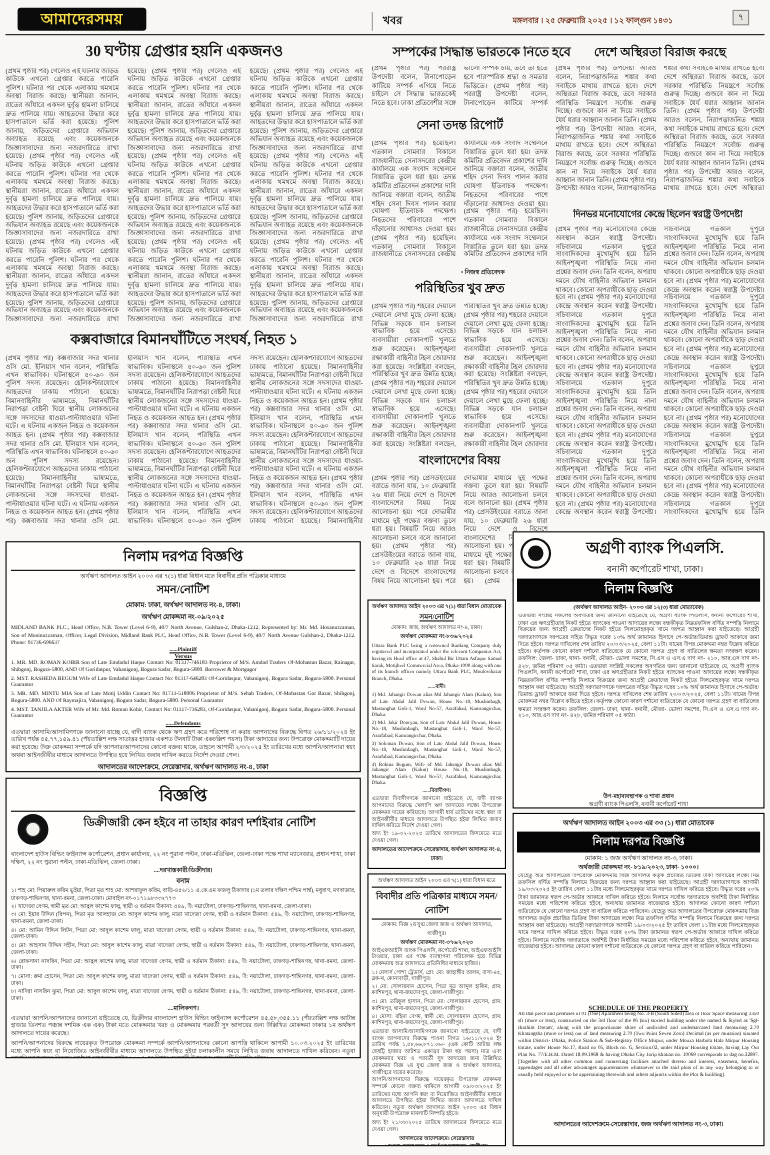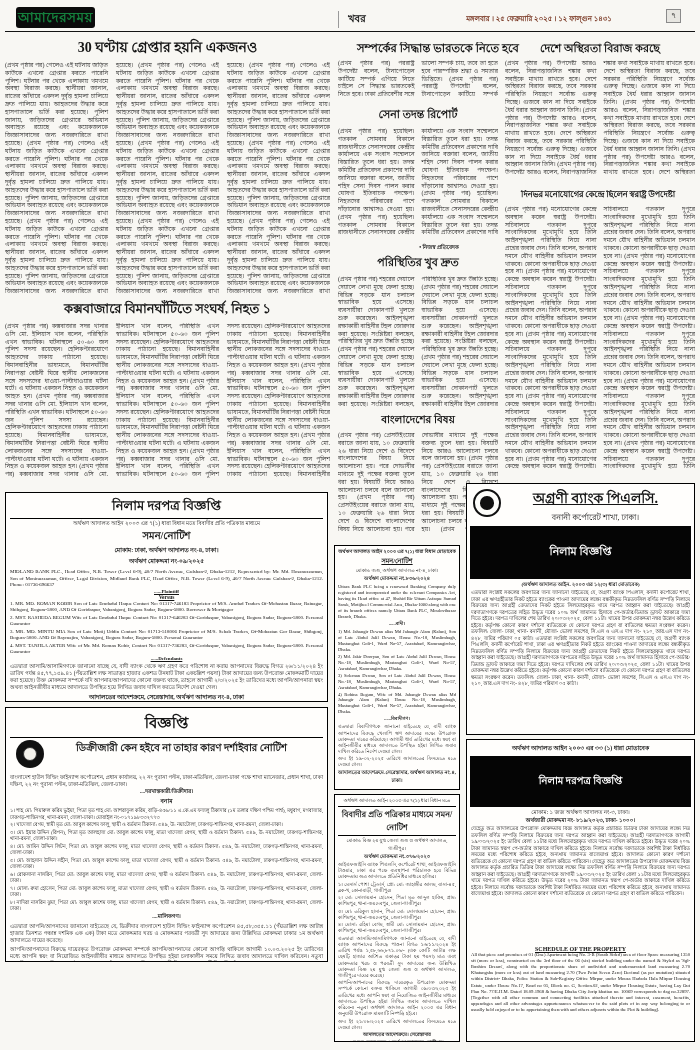--- a/index.html
+++ b/index.html
@@ -4,29 +4,29 @@
 <style>
   html,body{margin:0;padding:0;}
   body{width:700px;height:1050px;position:relative;background:#f8f7f3;color:#151515;
        font-family:"Liberation Serif","DejaVu Serif",serif;overflow:hidden;}
   .abs{position:absolute;}
   .hl{font-weight:bold;text-align:center;line-height:1.15;}
   .bt{font-size:6px;line-height:1.3;text-align:justify;overflow:hidden;color:#1d1d1d;}
   .c2{column-count:2;column-gap:7px;}
   .c3{column-count:3;column-gap:8px;}
   .nb{position:absolute;border:1px solid #000;background:#fffefc;overflow:hidden;padding:3px 4px;box-sizing:border-box;}
-  .bb{background:#050505;color:#fff;text-align:center;font-weight:bold;margin:2px -1px;padding:17px 0;}
+  .bb{background:#050505;color:#fff;text-align:center;font-weight:bold;margin:2px -1px;padding:1px 0;}
   .ctr{text-align:center;}
   .rt{text-align:center;}
   .bold{font-weight:bold;}
   .u{text-decoration:underline;}
   .tiny{font-size:5px;line-height:1.3;text-align:justify;}
   .tiny2{font-size:5.4px;line-height:1.3;text-align:justify;}
   .li{margin-top:1px;}
-  .logo{background:#0b0b0b;color:#15803d;font-weight:bold;font-size:13.5px;padding:3px 2px;border-radius:3px;letter-spacing:0.5px;}
+  .logo{background:#0b0b0b;color:#fde047;font-weight:bold;font-size:13.5px;padding:3px 21px;border-radius:3px;letter-spacing:0.5px;}
   .circ{border-radius:50%;background:#111;display:inline-block;position:relative;}
   .circ .inner{position:absolute;inset:25%;border-radius:50%;background:#f4f2ec;border:1px solid #333;}
   .ring{border-radius:50%;border:2.5px solid #111;background:#fdfdfa;display:inline-block;position:relative;}
   .ring .inner{position:absolute;inset:22%;border-radius:50%;background:#111;}
   .hrule{background:#141414;height:1px;}
   .nowrap{white-space:nowrap;overflow:hidden;}
 </style>
 </head>
 <body>
 
@@ -150,21 +150,21 @@
   <div class="tiny" style="font-size:4.8px;margin-top:1px;">অদ্য ইং ২১/০৮/২০২৫ তারিখে আদালতের ফিসমেতে মতে দেওয়া গেল।</div>
   <div class="rt bold" style="font-size:4.8px;">আদালতের আদেশক্রমে। সেরেস্তাদার</div>
   <div class="rt bold" style="font-size:4.8px;">২য় যুগ্ম জেলা জজ ও অর্থঋণ আদালত, গাজীপুর।</div>
 </div>
 
 <div class="nb" style="left:466px;top:483px;width:229px;height:252px;">
   <div style="position:relative;min-height:30px;">
     <span class="ring" style="width:24px;height:24px;position:absolute;left:2px;top:2px;">
         <span class="inner"></span>
       </span>
-    <div class="ctr bold" style="font-size:14px;margin-left:30px;text-decoration:underline;">অগ্রণী ব্যাংক পিএলসি.</div>
+    <div class="ctr bold" style="font-size:14px;margin-left:30px;">অগ্রণী ব্যাংক পিএলসি.</div>
     <div class="ctr" style="font-size:8px;margin-left:30px;">বনানী কর্পোরেট শাখা, ঢাকা।</div>
   </div>
   <div class="bb" style="font-size:11px;">নিলাম বিজ্ঞপ্তি</div>
   <div class="ctr bold" style="font-size:5px;">(অর্থঋণ আদালত আইন- ২০০৩ এর ১২(৩) ধারা মোতাবেক)</div>
   <div class="tiny" style="margin-top:1px;height:160px;overflow:hidden;">এতদ্বারা সংশ্লিষ্ট সকলের অবগতির জন্য জানানো যাইতেছে যে, অগ্রণী ব্যাংক পিএলসি, বনানী কর্পোরেট শাখা, ঢাকা এর ঋণগ্রহীতার নিকট হইতে ব্যাংকের পাওনা আদায়ের লক্ষ্যে বন্ধকীকৃত নিম্নতফসিল বর্ণিত সম্পত্তি নিলামে বিক্রয়ের জন্য আগ্রহী ক্রেতাদের নিকট হইতে সিলমোহরকৃত খামে দরপত্র আহ্বান করা যাইতেছে। আগ্রহী দরদাতাগণকে দরপত্রের সহিত উদ্ধৃত দরের ১০% অর্থ জামানত হিসাবে পে-অর্ডার/ডিমান্ড ড্রাফট আকারে জমা দিতে হইবে। দরপত্র দাখিলের শেষ তারিখ ২০/০৩/২০২৫, বেলা ১১টা। খামের উপর মোকদ্দমা নম্বর উল্লেখ করিতে হইবে। কর্তৃপক্ষ কোনো কারণ দর্শানো ব্যতিরেকে যে কোনো দরপত্র গ্রহণ বা বাতিলের ক্ষমতা সংরক্ষণ করেন। তফসিল: জেলা- ঢাকা, থানা- বনানী, মৌজা- ভোলা সমশের, সি.এস ও এস.এ দাগ নং- ২১০, আর.এস দাগ নং- ৪২৮, জমির পরিমাণ ০৫ কাঠা। এতদ্বারা সংশ্লিষ্ট সকলের অবগতির জন্য জানানো যাইতেছে যে, অগ্রণী ব্যাংক পিএলসি, বনানী কর্পোরেট শাখা, ঢাকা এর ঋণগ্রহীতার নিকট হইতে ব্যাংকের পাওনা আদায়ের লক্ষ্যে বন্ধকীকৃত নিম্নতফসিল বর্ণিত সম্পত্তি নিলামে বিক্রয়ের জন্য আগ্রহী ক্রেতাদের নিকট হইতে সিলমোহরকৃত খামে দরপত্র আহ্বান করা যাইতেছে। আগ্রহী দরদাতাগণকে দরপত্রের সহিত উদ্ধৃত দরের ১০% অর্থ জামানত হিসাবে পে-অর্ডার/ডিমান্ড ড্রাফট আকারে জমা দিতে হইবে। দরপত্র দাখিলের শেষ তারিখ ২০/০৩/২০২৫, বেলা ১১টা। খামের উপর মোকদ্দমা নম্বর উল্লেখ করিতে হইবে। কর্তৃপক্ষ কোনো কারণ দর্শানো ব্যতিরেকে যে কোনো দরপত্র গ্রহণ বা বাতিলের ক্ষমতা সংরক্ষণ করেন। তফসিল: জেলা- ঢাকা, থানা- বনানী, মৌজা- ভোলা সমশের, সি.এস ও এস.এ দাগ নং- ২১০, আর.এস দাগ নং- ৪২৮, জমির পরিমাণ ০৫ কাঠা।</div>
   <div class="rt bold" style="font-size:5.2px;margin-top:2px;">উপ-মহাব্যবস্থাপক ও শাখা প্রধান</div>
   <div class="rt" style="font-size:5.2px;">অগ্রণী ব্যাংক পিএলসি, বনানী কর্পোরেট শাখা</div>
 
 </div>
 

